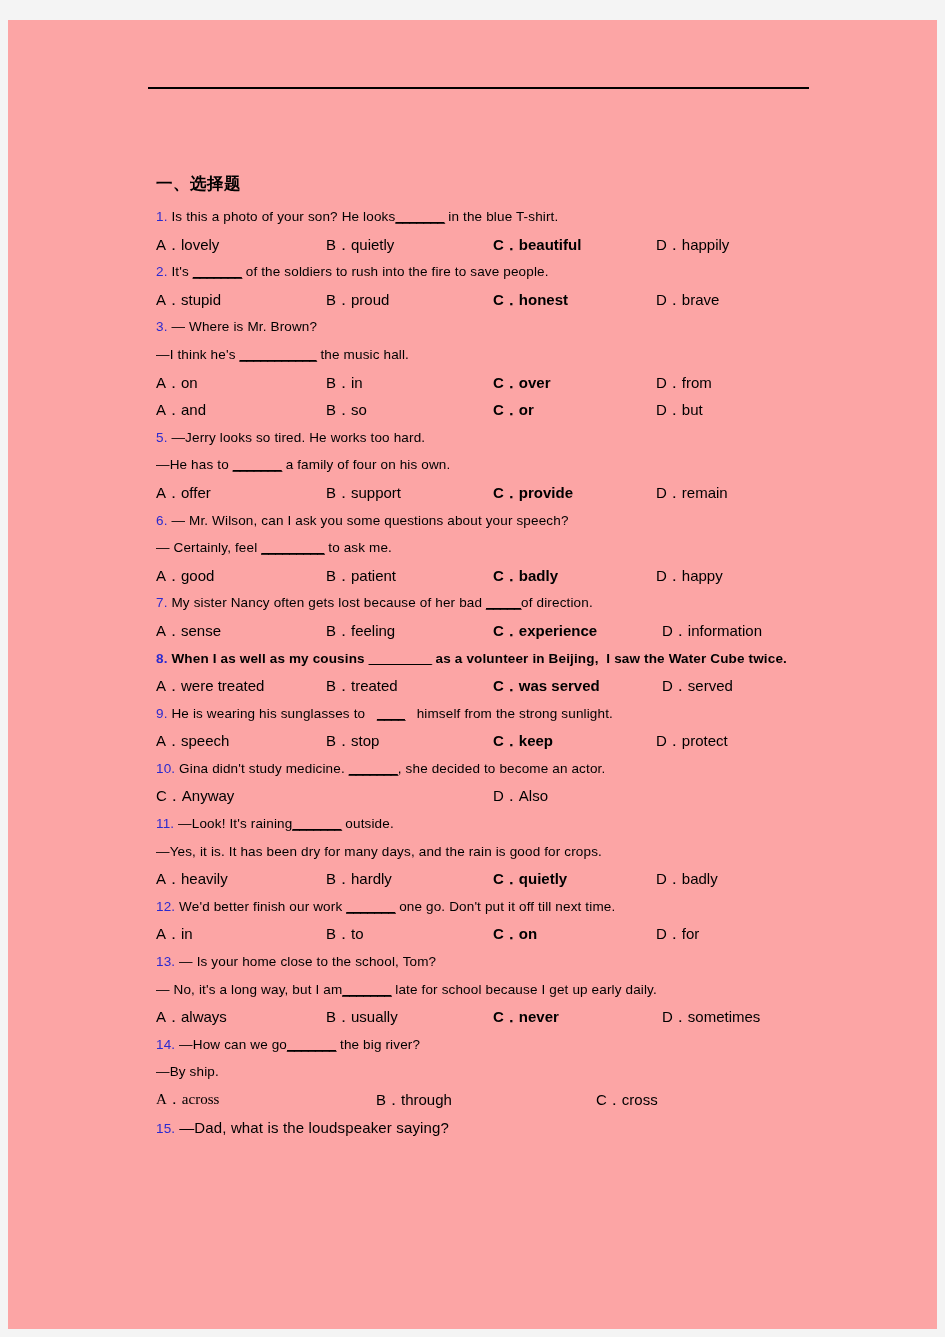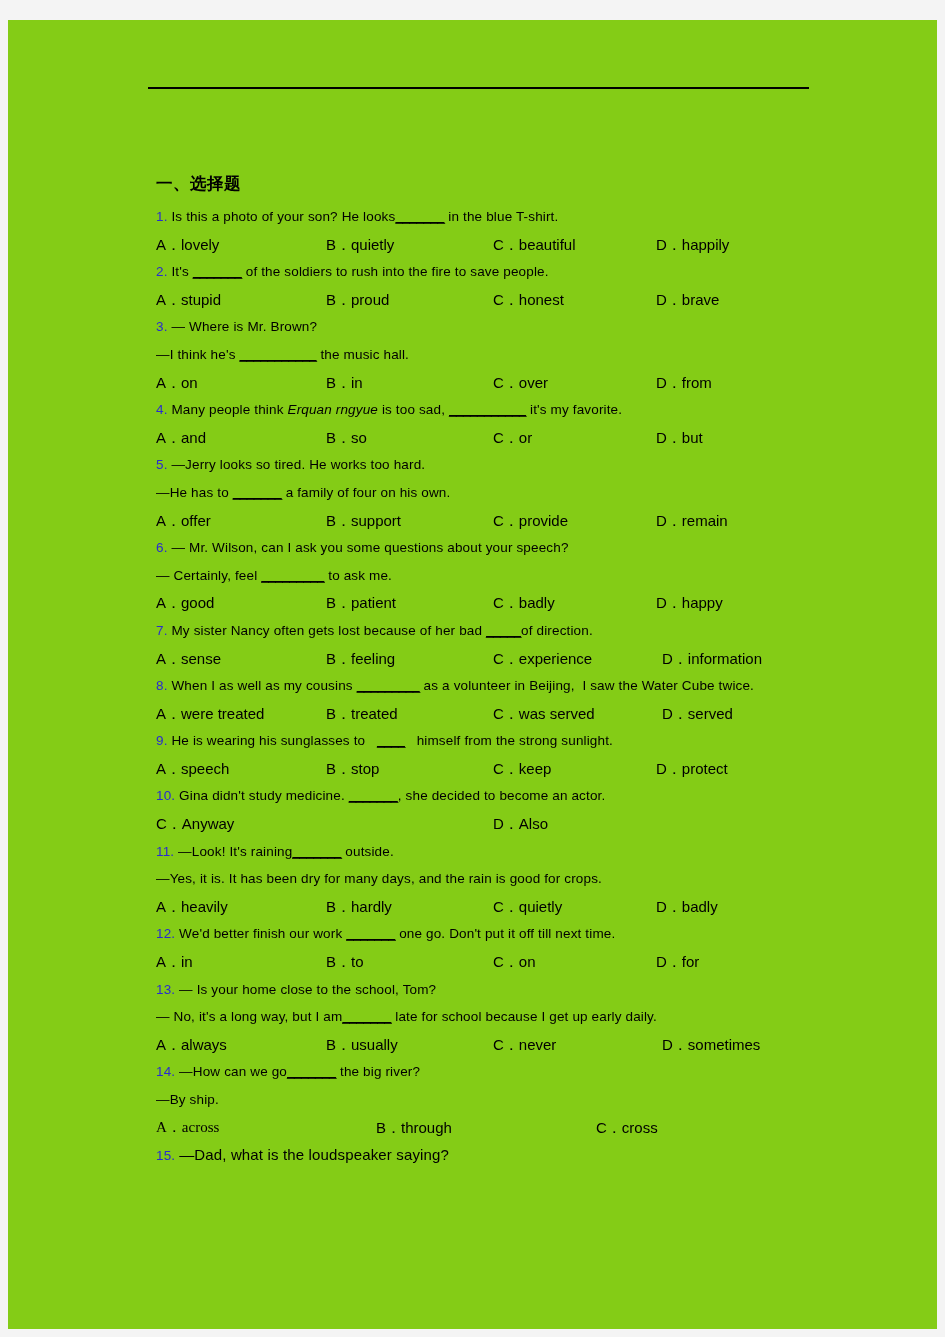--- a/index.html
+++ b/index.html
@@ -12,21 +12,21 @@
     height: 1337px;
     font-family: "Liberation Sans", sans-serif;
     overflow: hidden;
   }
   .page {
     position: absolute;
     left: 8px;
     top: 20px;
     width: 929px;
     height: 1309px;
-    background: #84cc16;
+    background: #fca5a5;
     box-sizing: border-box;
   }
   .header-rule {
     position: absolute;
     left: 140px;
     top: 67px;
     width: 661px;
     height: 0;
     border-top: 2px solid #000000;
   }
@@ -48,20 +48,21 @@
   }
   .qline {
     font-size: 13.5px;
     color: #000000;
     line-height: 27.6px;
     white-space: nowrap;
     letter-spacing: 0.15px;
   }
   .qline.wrap {
     white-space: normal;
+    font-weight: bold;
   }
   .qnum {
     color: #2a2ad0;
   }
   .blank {
     text-decoration: underline;
     letter-spacing: -0.5px;
   }
   .ital {
     font-style: italic;
@@ -78,21 +79,21 @@
     white-space: nowrap;
   }
   .opt {
     position: absolute;
     top: 0;
     white-space: nowrap;
   }
   
   .c1 { left: 0px; }
   .c2 { left: 170px; }
-  .c3 { left: 337px; }
+  .c3 { left: 337px; font-weight: bold; }
   .c4 { left: 500px; }
   
   .h1 { left: 0px; }
   .h2 { left: 337px; }
   
   .t1 { left: 0px; font-family: Liberation Serif, serif; }
   .t2 { left: 220px; }
   .t3 { left: 440px; }
   
   .c4b { left: 506px; }
@@ -126,21 +127,20 @@
 
     <div class="qline"><span class="qnum">3.</span> — Where is Mr. Brown?</div>
     <div class="qline">—I think he's <span class="blank">___________</span> the music hall.</div>
     <div class="opts">
       <span class="opt c1">A．on</span>
       <span class="opt c2">B．in</span>
       <span class="opt c3">C．over</span>
       <span class="opt c4">D．from</span>
     </div>
 
-    <div class="qline"><span class="qnum">4.</span> Many people think <span class="ital">Erquan rngyue</span> is too sad, <span class="blank">___________</span> it's my favorite.</div>
     <div class="opts">
       <span class="opt c1">A．and</span>
       <span class="opt c2">B．so</span>
       <span class="opt c3">C．or</span>
       <span class="opt c4">D．but</span>
     </div>
 
     <div class="qline"><span class="qnum">5.</span> —Jerry looks so tired. He works too hard.</div>
     <div class="qline">—He has to <span class="blank">_______</span> a family of four on his own.</div>
     <div class="opts">

